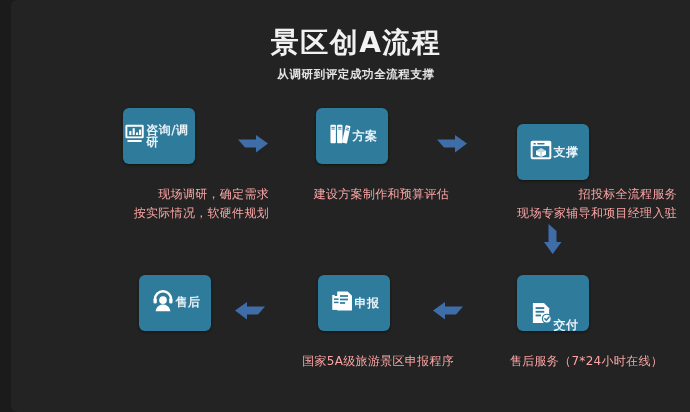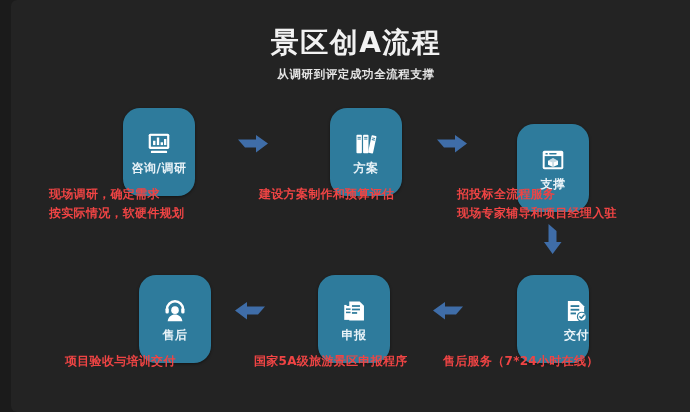--- a/index.html
+++ b/index.html
@@ -40,58 +40,58 @@
     font-size: 11.5px;
     font-weight: 700;
     color: #e6e6e6;
     letter-spacing: 0.6px;
   }
 
   
   .card {
     position: absolute;
     width: 72px;
-    height: 88px;
+    height: 56px;
     background: #2e7b9c;
-    border-radius: 17px;
+    border-radius: 6px;
     display: flex;
-    flex-direction: column;
+    flex-direction: row;
     align-items: center;
     justify-content: center;
     box-shadow: 0 1px 3px rgba(0,0,0,0.45);
   }
   .card .glyph {
     width: 26px;
     height: 26px;
     display: block;
     margin-bottom: 5px;
   }
   .card .clabel {
     font-size: 12px;
     font-weight: 700;
     color: #e9f3f8;
     letter-spacing: 0.5px;
     line-height: 1;
   }
 
   
   #card-0 { left: 112px; top: 108px; }
-  #card-1 { left: 319px; top: 108px; }
+  #card-1 { left: 305px; top: 108px; }
   #card-2 { left: 506px; top: 124px; }
   #card-3 { left: 506px; top: 275px; align-items: flex-end; }
   #card-4 { left: 307px; top: 275px; }
-  #card-5 { left: 128px; top: 275px; }
+  #card-5 { left: 128px; top: 275px; font-family: Liberation Mono, monospace; }
 
   
   .caption {
     position: absolute;
-    text-align: left;
+    text-align: right;
     font-size: 12px;
-    font-weight: 700;
-    color: #ef4444;
+    font-weight: 400;
+    color: #fca5a5;
     line-height: 1.55;
     letter-spacing: 0.3px;
     white-space: pre-line;
   }
   #cap-0 { left: 38px;  top: 185px; width: 220px; }
   #cap-1 { left: 248px; top: 185px; width: 190px; }
   #cap-2 { left: 446px; top: 185px; width: 220px; }
   #cap-3 { left: 432px; top: 352px; width: 220px; }
   #cap-4 { left: 243px; top: 352px; width: 200px; }
   #cap-5 { left: 54px;  top: 352px; width: 220px; }
@@ -199,21 +199,20 @@
   <div class="card" id="card-5">
     <svg class="glyph" viewBox="0 0 24 24">
       <path d="M4.6 10.4 a7.4 7.4 0 0 1 14.8 0" stroke="#ffffff" stroke-width="2.3" fill="none" stroke-linecap="round"></path>
       <rect x="3.2" y="9.2" width="3.1" height="5.2" rx="1.4" fill="#ffffff"></rect>
       <rect x="17.7" y="9.2" width="3.1" height="5.2" rx="1.4" fill="#ffffff"></rect>
       <circle cx="12" cy="11.2" r="3.5" fill="#ffffff"></circle>
       <path d="M5.2 21.4 c0.7 -4.2 3.5 -6.2 6.8 -6.2 c3.3 0 6.1 2 6.8 6.2 Z" fill="#ffffff"></path>
     </svg>
     <div class="clabel">售后</div>
   </div>
-  <div class="caption" id="cap-5">项目验收与培训交付</div>
 
   <svg class="arrow" id="arrow-0" viewBox="0 0 34 28">
     <path d="M2 9.5 L20 9.5 L20 5 L32 13.6 L20 22.5 L20 17.5 L9 17.5 Z" fill="#3f6da8"></path>
   </svg>
   <svg class="arrow" id="arrow-1" viewBox="0 0 34 28">
     <path d="M2 9.5 L20 9.5 L20 5 L32 13.6 L20 22.5 L20 17.5 L9 17.5 Z" fill="#3f6da8"></path>
   </svg>
   <svg class="arrow v" id="arrow-2" viewBox="0 0 28 34">
     <path d="M9.5 2 L9.5 20 L5 20 L13.6 32 L22.5 20 L17.5 20 L17.5 9 Z" fill="#3f6da8"></path>
   </svg>

